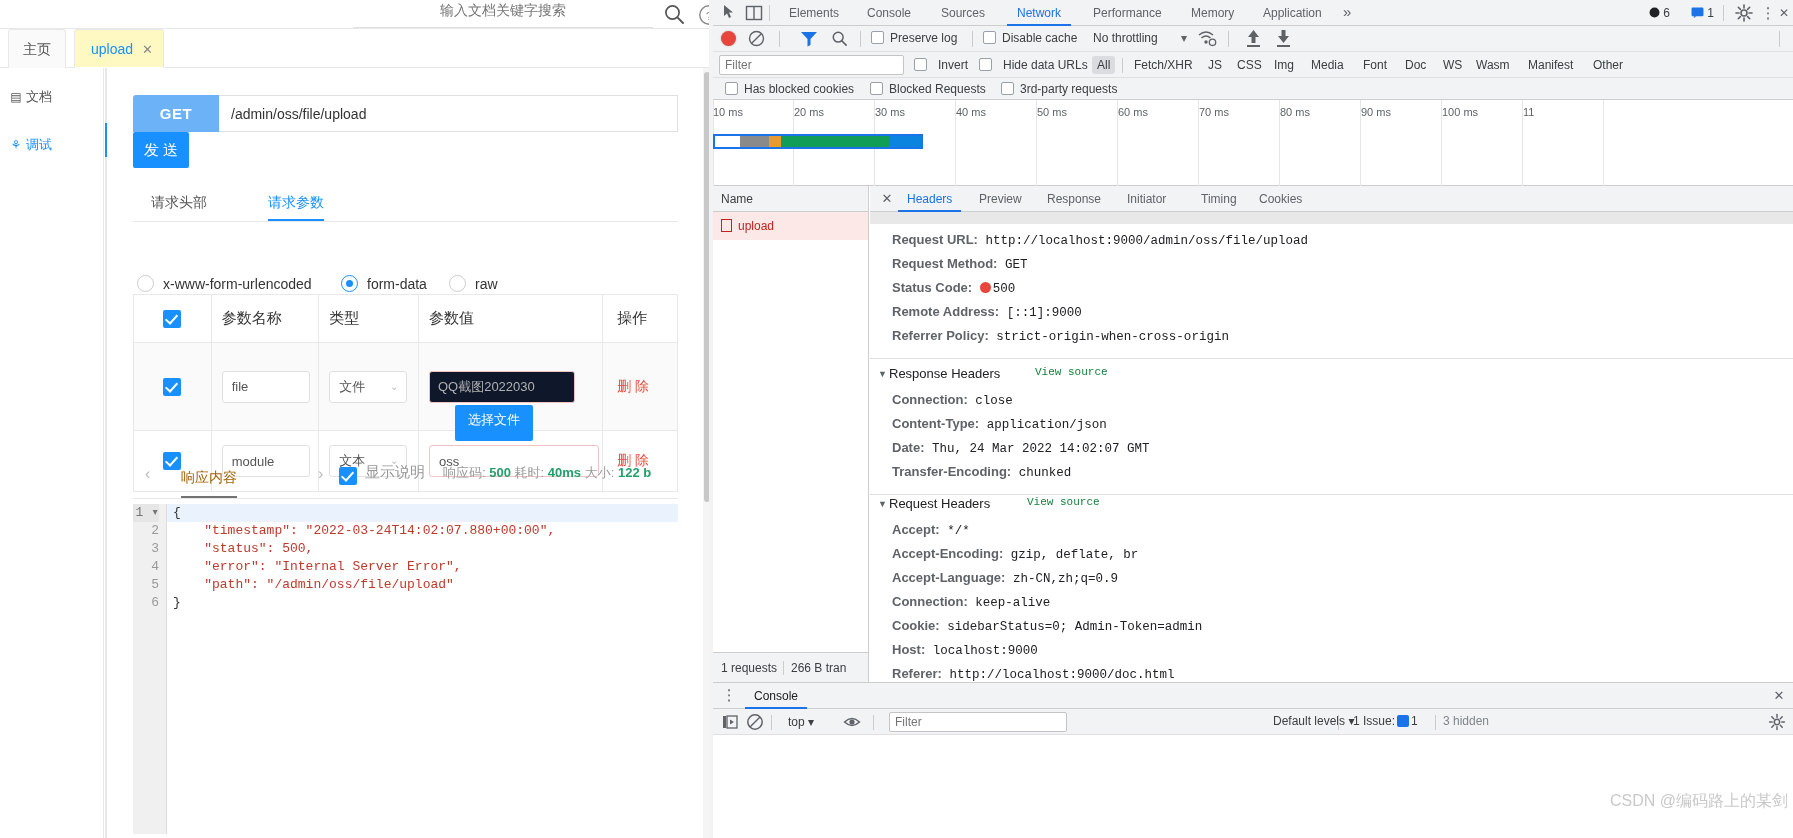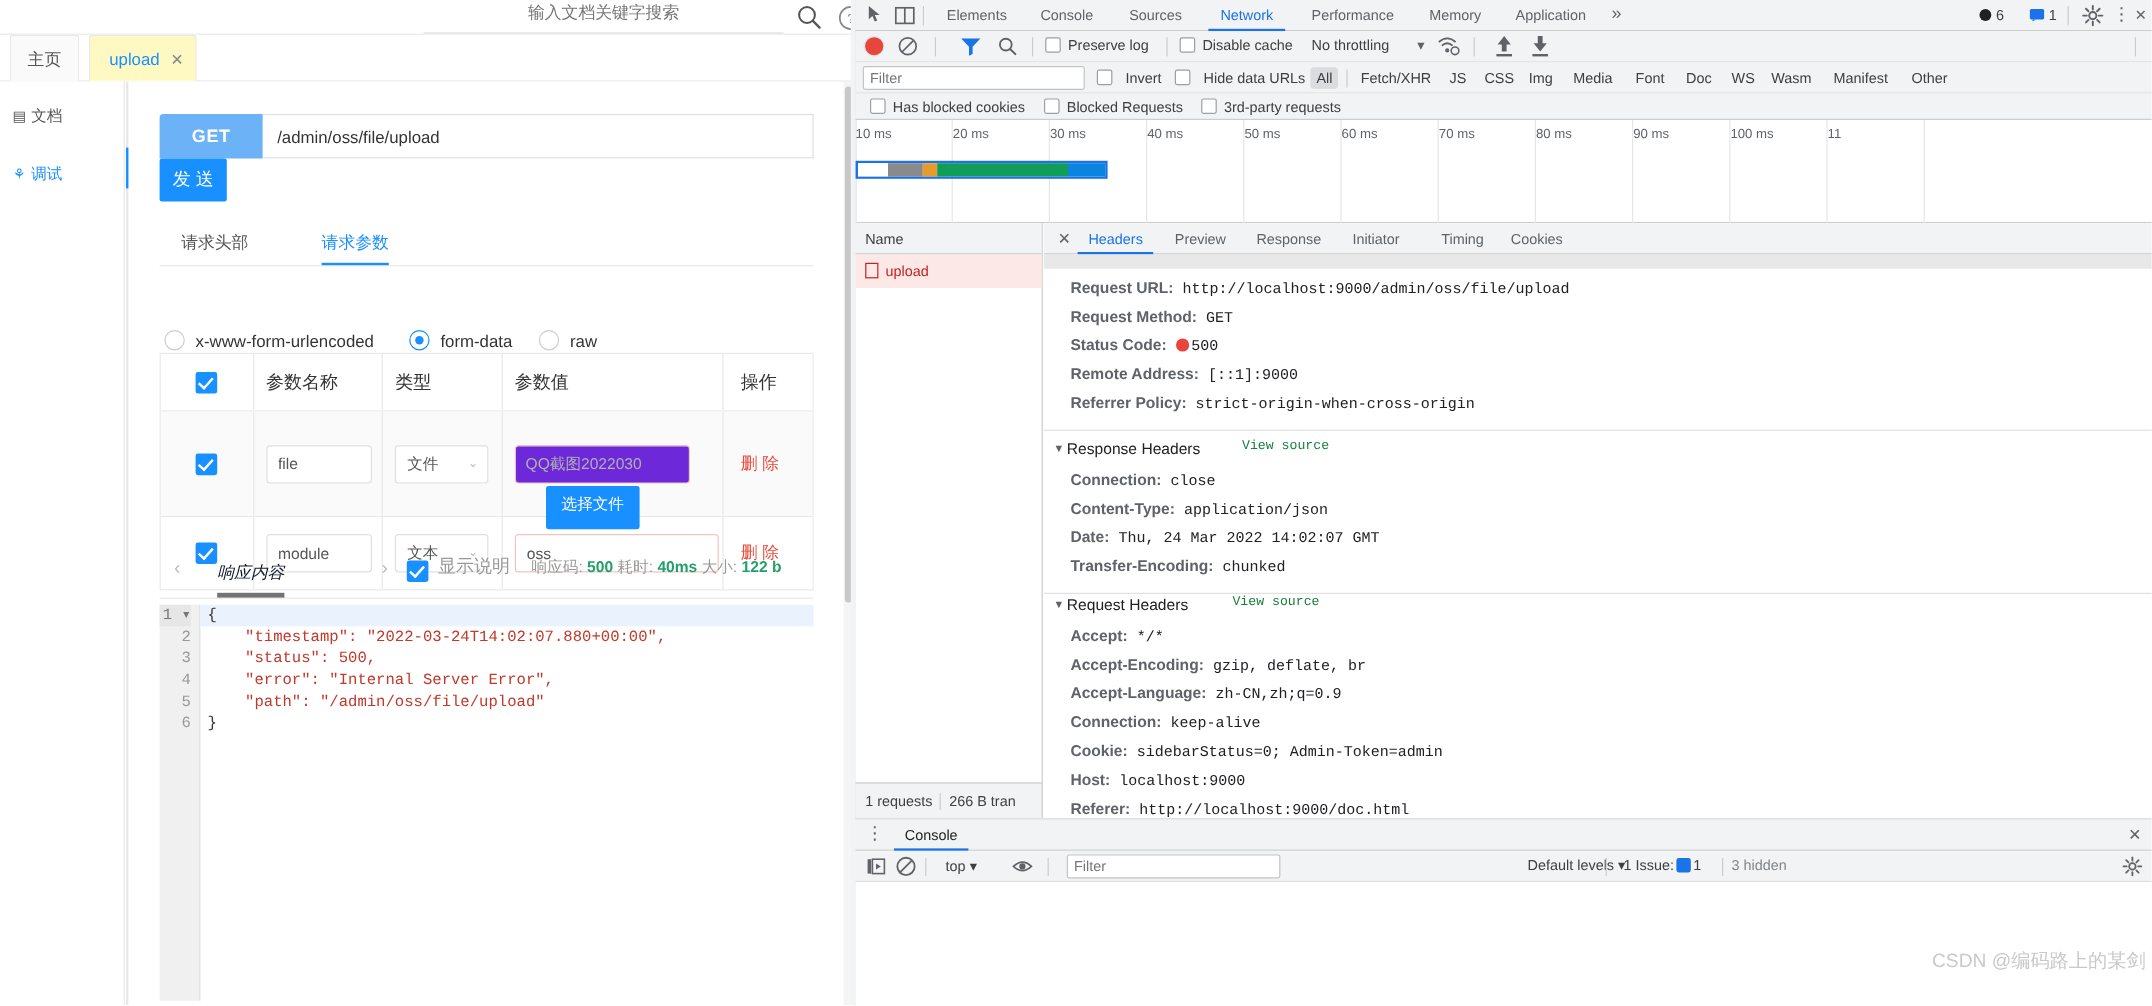--- a/index.html
+++ b/index.html
@@ -82,31 +82,31 @@
   .cbx { width:18px; height:18px; background:#1890ff; border-radius:2px; position:relative; cursor:pointer; }
   .cbx::after { content:""; position:absolute; left:5px; top:2px; width:5px; height:10px; border:solid #fff; border-width:0 2px 2px 0; transform:rotate(42deg); }
 
   .tin { width:88px; height:32px; border:1px solid #e0e0e0; border-radius:3px; padding-left:9px; font-size:13px; color:#555;
          outline:none; font-family:"Liberation Sans",sans-serif; background:#fff; }
   .tsel { width:78px; height:32px; border:1px solid #e0e0e0; border-radius:3px; font-size:13px; color:#555; position:relative;
           line-height:30px; padding-left:9px; cursor:pointer; background:#fff; }
   .tsel .chev { position:absolute; right:8px; top:0; color:#bbb; font-size:10px; }
   .fileval { position:relative; width:170px; }
   .filename { width:146px; height:32px; border:1px solid #f0c4c4; border-radius:3px; padding-left:8px; font-size:13px; color:#b0b0b0;
-              line-height:30px; overflow:hidden; white-space:nowrap; background:#6d28d9; }
+              line-height:30px; overflow:hidden; white-space:nowrap; background:#0f172a; }
   .choose-btn { position:absolute; left:26px; top:34px; width:78px; height:36px; background:#1890ff; color:#fff; font-size:13px;
                 text-align:center; line-height:30px; border-radius:2px; cursor:pointer; }
   .vin { width:170px; height:32px; border:1px solid #f0c4c4; border-radius:3px; padding-left:9px; font-size:13px; color:#555;
          outline:none; font-family:"Liberation Sans",sans-serif; background:#fff; }
   .del { color:#e74c3c; font-size:14px; cursor:pointer; }
 
   .resptabs { position:absolute; left:28px; top:393px; width:545px; height:38px; border-bottom:1px solid #e8e8e8; font-size:14px; }
   .arrow-l { position:absolute; left:12px; top:4px; color:#bbb; font-size:16px; cursor:pointer; }
   .arrow-r { position:absolute; left:185px; top:4px; color:#bbb; font-size:16px; cursor:pointer; }
-  .rtab { position:absolute; left:48px; top:0; height:37px; line-height:32px; color:#0f172a; border-bottom:4px solid #737373; cursor:pointer;font-style:italic; }
+  .rtab { position:absolute; left:48px; top:0; height:37px; line-height:32px; color:#a16207; border-bottom:2px solid #737373; cursor:pointer; }
   .rchk { position:absolute; left:206px; top:6px; }
   .rchk-lb { position:absolute; left:232px; top:2px; color:#999; font-size:15px; }
   .rmeta { position:absolute; left:310px; top:3px; font-size:13px; color:#999; white-space:nowrap; }
   .rmeta b { color:#22a06b; font-weight:bold; }
 
   .editor { position:absolute; left:28px; top:435px; width:545px; height:330px; background:#fff; border-top:1px solid transparent;
             font-family:"Liberation Mono", monospace; font-size:13px; }
   .gutter { position:absolute; left:0; top:0; width:33px; height:330px; background:#f0f0f0; color:#999; text-align:right; padding-right:7px; }
   .gline { height:18px; line-height:18px; }
   .gline.first { background:#e6e6e6; color:#777; }

